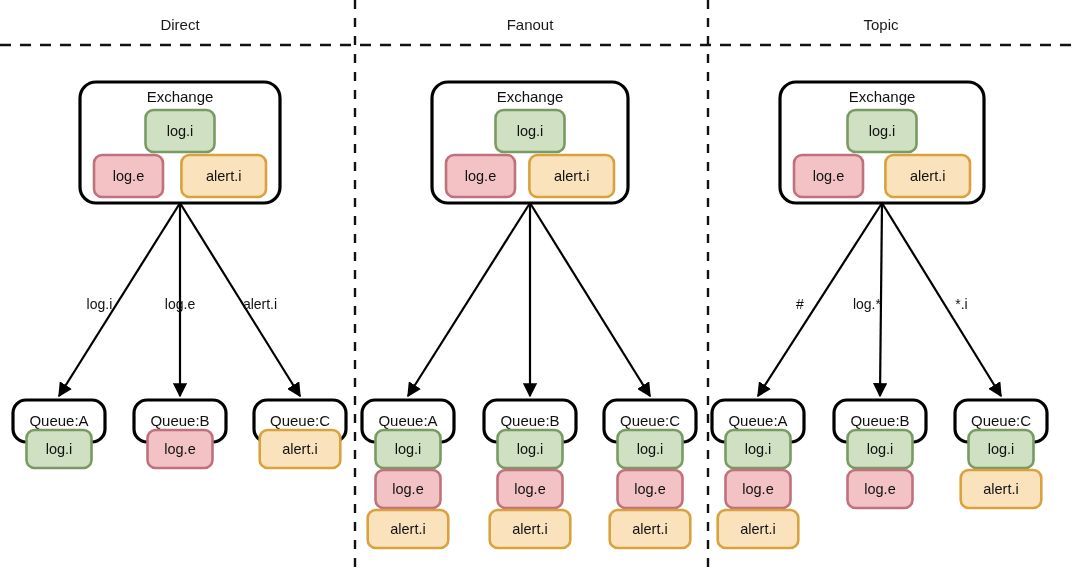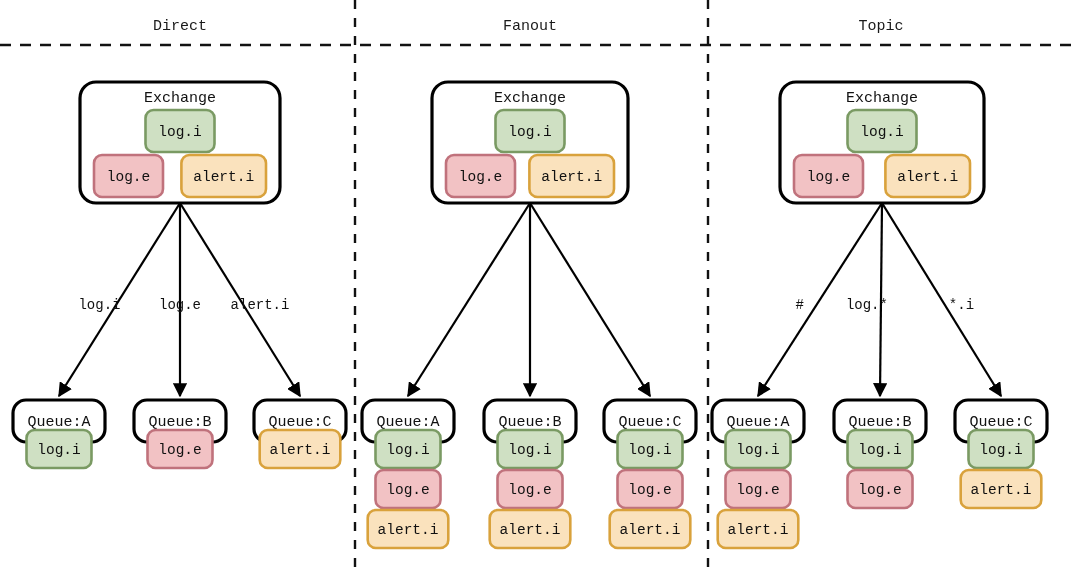--- a/index.html
+++ b/index.html
@@ -1,18 +1,18 @@
 <!DOCTYPE html>
 <html><head>
 <meta charset="utf-8">
 <style>
   html,body{margin:0;padding:0;background:#ffffff;}
   body{width:1080px;height:576px;overflow:hidden;
        font-family:"Liberation Sans","DejaVu Sans",sans-serif;}
-  #stage{position:relative;width:1080px;height:576px;background:#fff;font-family:Liberation Mono, monospace;}
+  #stage{position:relative;width:1080px;height:576px;background:#fff;}
   svg{display:block;}
   .panel-title{font-size:15px;fill:#1a1a1a;text-anchor:middle;}
   .edge-label{font-size:14px;fill:#111111;text-anchor:middle;}
   .node-label{font-size:15px;fill:#111111;text-anchor:middle;}
   .tag-label{font-size:14.5px;fill:#111111;text-anchor:middle;}
   .hardline{stroke:#000;stroke-width:2.2;fill:none;}
   .boxline{stroke:#000;stroke-width:3.2;fill:#ffffff;}
   .divider{stroke:#111;stroke-width:2.4;fill:none;stroke-dasharray:9 9;}
   .hdivider{stroke:#111;stroke-width:2.4;fill:none;stroke-dasharray:11 9;}
 </style>

